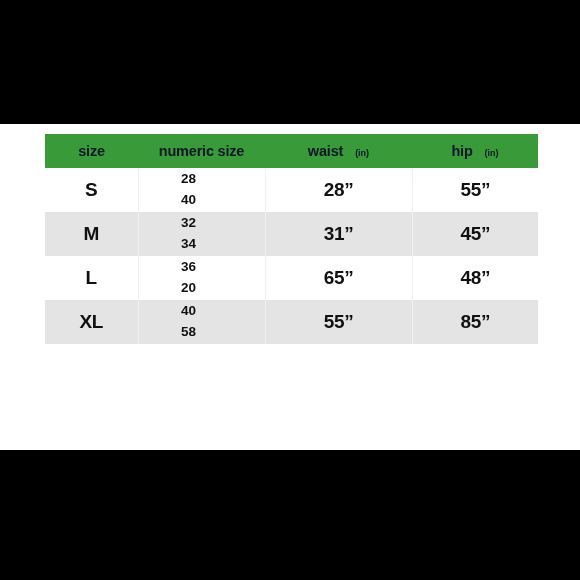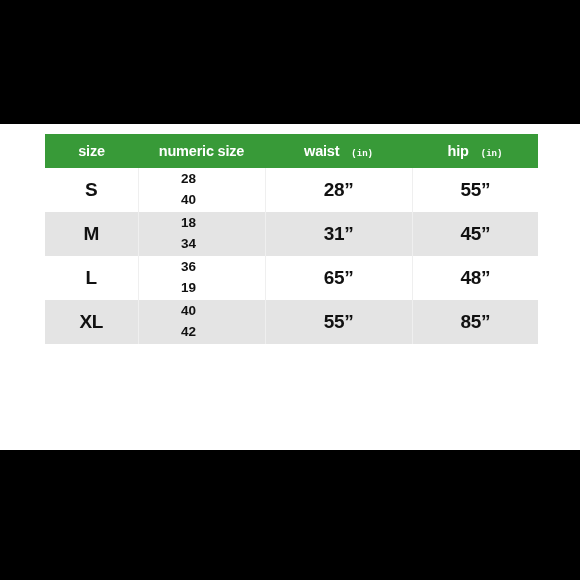--- a/index.html
+++ b/index.html
@@ -55,35 +55,34 @@
   col.col-numeric   { width: 127px; }
   col.col-waist     { width: 147px; }
   col.col-hip       { width: 126px; }
 
   thead tr {
     background: #389A38;
   }
   thead th {
     height: 34px;
     padding: 0;
-    color: #ffffff;
+    color: #0f172a;
     font-size: 14.5px;
     font-weight: bold;
     letter-spacing: -0.2px;
     text-align: center;
     vertical-align: middle;
     white-space: nowrap;
   }
   .unit {
     font-size: 9px;
     font-weight: bold;
     letter-spacing: 0;
     vertical-align: baseline;
     margin-left: 12px;
-    font-family: Liberation Mono, monospace;
   }
 
   tbody tr {
     height: 44px;
   }
   tbody tr.row-white { background: #ffffff; }
   tbody tr.row-gray  { background: #E4E4E4; }
 
   tbody td {
     padding: 0;
@@ -159,46 +158,46 @@
             </span>
           </td>
           <td>28”</td>
           <td>55”</td>
         </tr>
 
         <tr class="row-gray">
           <td>M</td>
           <td class="cell-numeric">
             <span class="num-stack">
-              <span>18</span>
+              <span>32</span>
               <span>34</span>
             </span>
           </td>
           <td>31”</td>
           <td>45”</td>
         </tr>
 
         <tr class="row-white">
           <td>L</td>
           <td class="cell-numeric">
             <span class="num-stack">
               <span>36</span>
-              <span>19</span>
+              <span>20</span>
             </span>
           </td>
           <td>65”</td>
           <td>48”</td>
         </tr>
 
         <tr class="row-gray">
           <td>XL</td>
           <td class="cell-numeric">
             <span class="num-stack">
               <span>40</span>
-              <span>42</span>
+              <span>58</span>
             </span>
           </td>
           <td>55”</td>
           <td>85”</td>
         </tr>
       </tbody>
     </table>
 
   </div>
 

